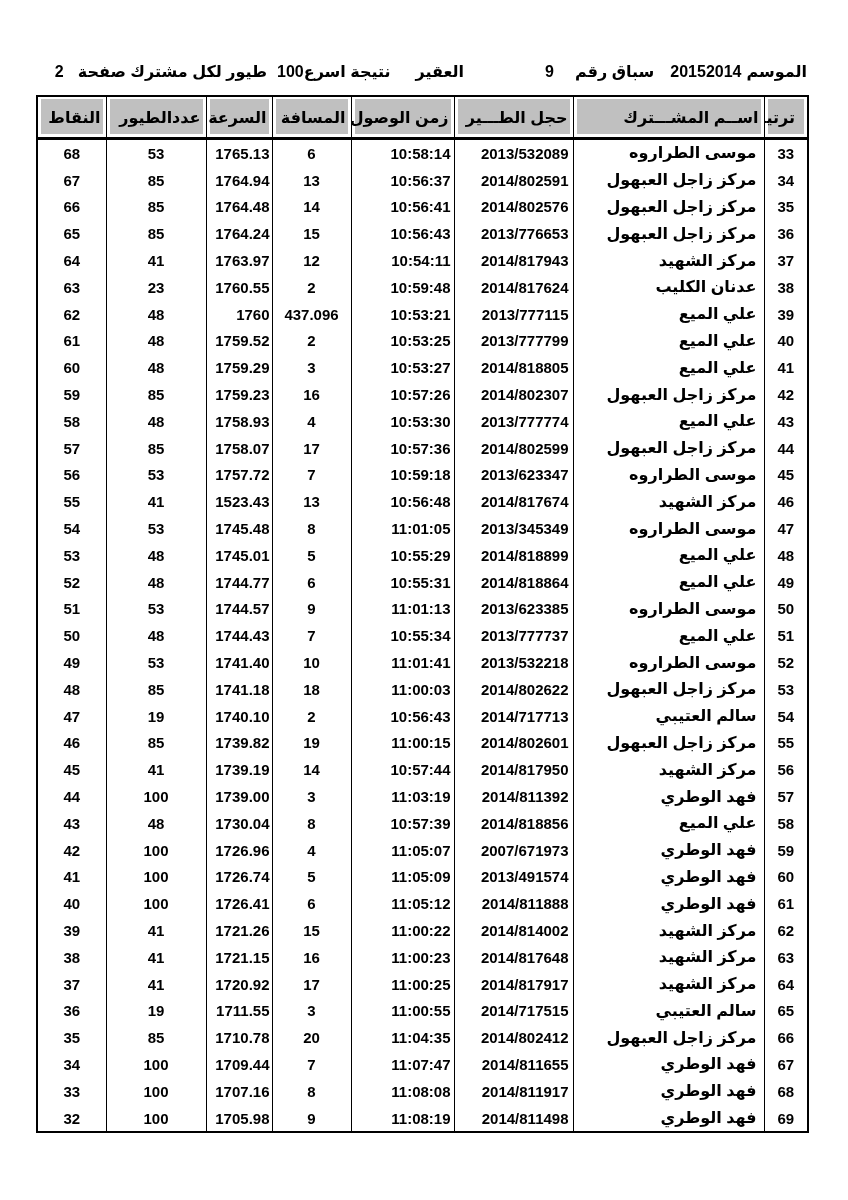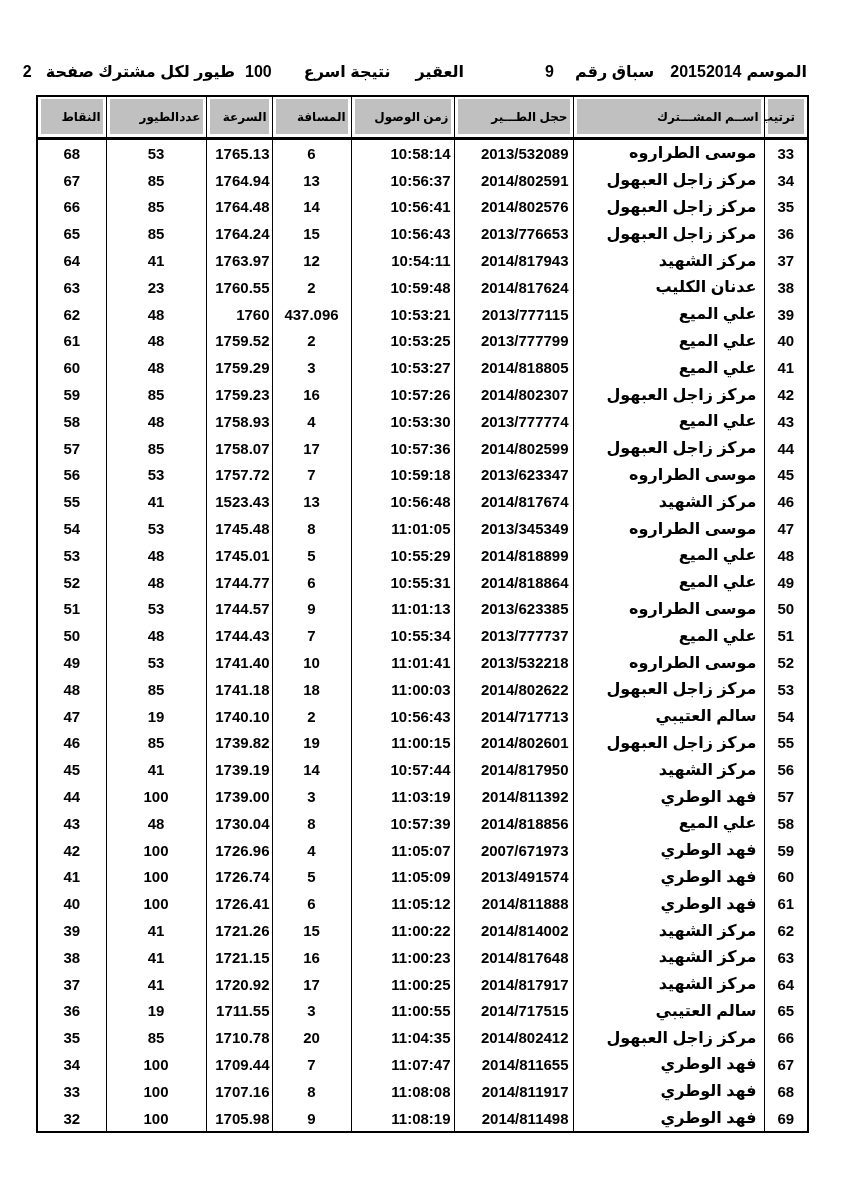--- a/index.html
+++ b/index.html
@@ -16,36 +16,36 @@
     text-align:center;direction:rtl;
     font-size:17px;font-weight:bold;
   }
   .meta-line{
     position:absolute;top:62px;right:41px;left:30px;
     direction:rtl;display:flex;align-items:center;
     font-size:16px;font-weight:bold;white-space:nowrap;
   }
   .meta-line .seg{flex:0 0 auto;}
   .g5{margin-left:5px}.g4{margin-left:16px}.g21{margin-left:21px}
-  .g81{margin-left:81px}.g25{margin-left:25px}.g32{margin-left:32px}
+  .g81{margin-left:81px}.g25{margin-left:25px}.g32{}
   .g10{margin-left:10px}.g14{margin-left:14px}
 
   
   table.results{
     position:absolute;top:95px;left:36px;width:771px;
     direction:rtl;border-collapse:collapse;table-layout:fixed;
     border:2px solid #000;
   }
   col.w-rank{width:44px}  col.w-name{width:191px} col.w-ring{width:119px}
   col.w-time{width:103px} col.w-dist{width:79px}  col.w-speed{width:66px}
   col.w-birds{width:100px}col.w-points{width:69px}
 
   th{
     height:40px;background:#c0c0c0;
-    font-size:12px;font-weight:bold;text-align:right;
+    font-size:16px;font-weight:bold;text-align:right;
     padding:0 5px 0 2px;vertical-align:middle;
     border-left:1px solid #000;border-bottom:3px solid #000;
     box-shadow:inset 0 2px 0 #fff, inset 0 -3px 0 #fff,
                inset 3px 0 0 #fff, inset -3px 0 0 #fff;
     overflow:hidden;white-space:nowrap;
   }
   th:last-child,td:last-child{border-left:none;}
   th.h-rank{padding:0 12px;text-align:center;}
 
   td{

